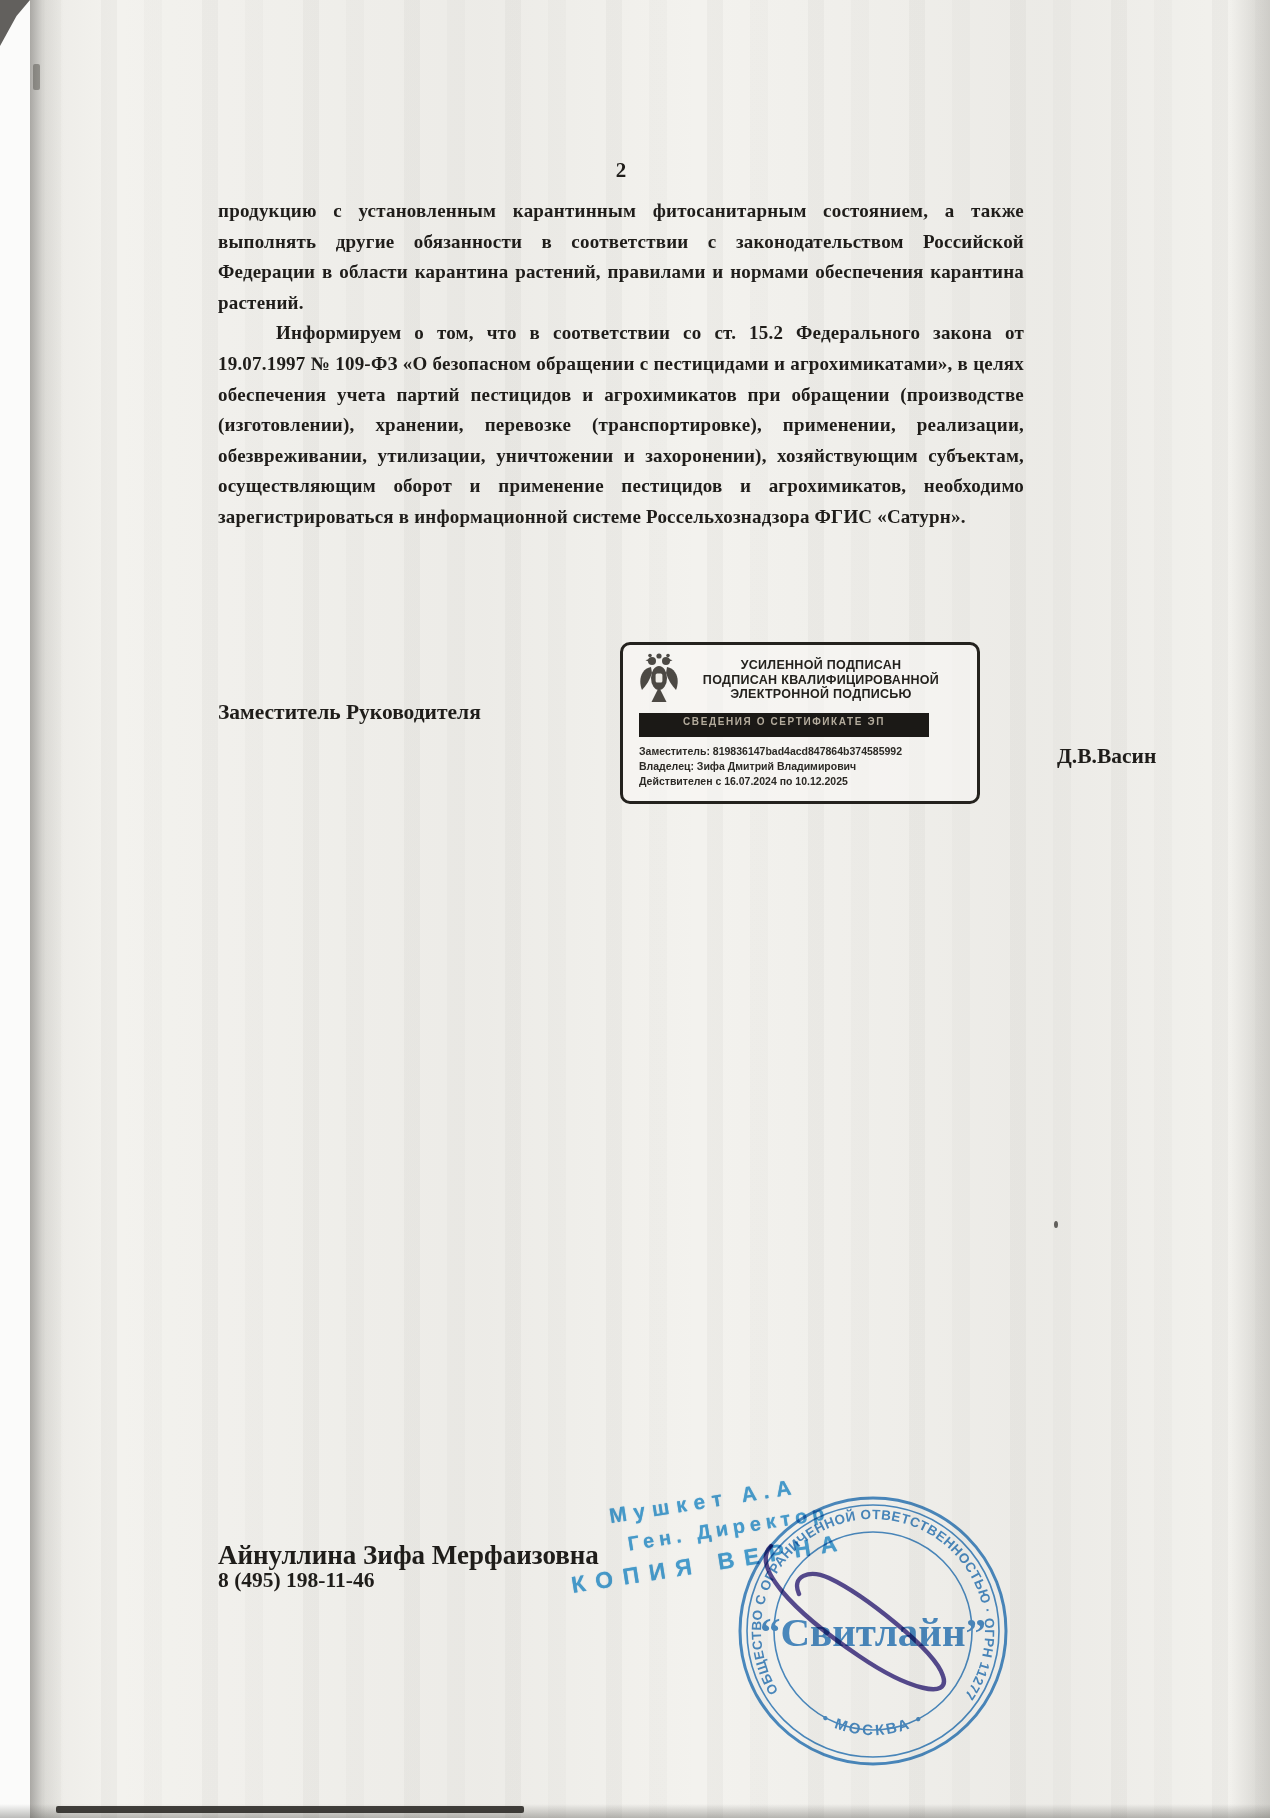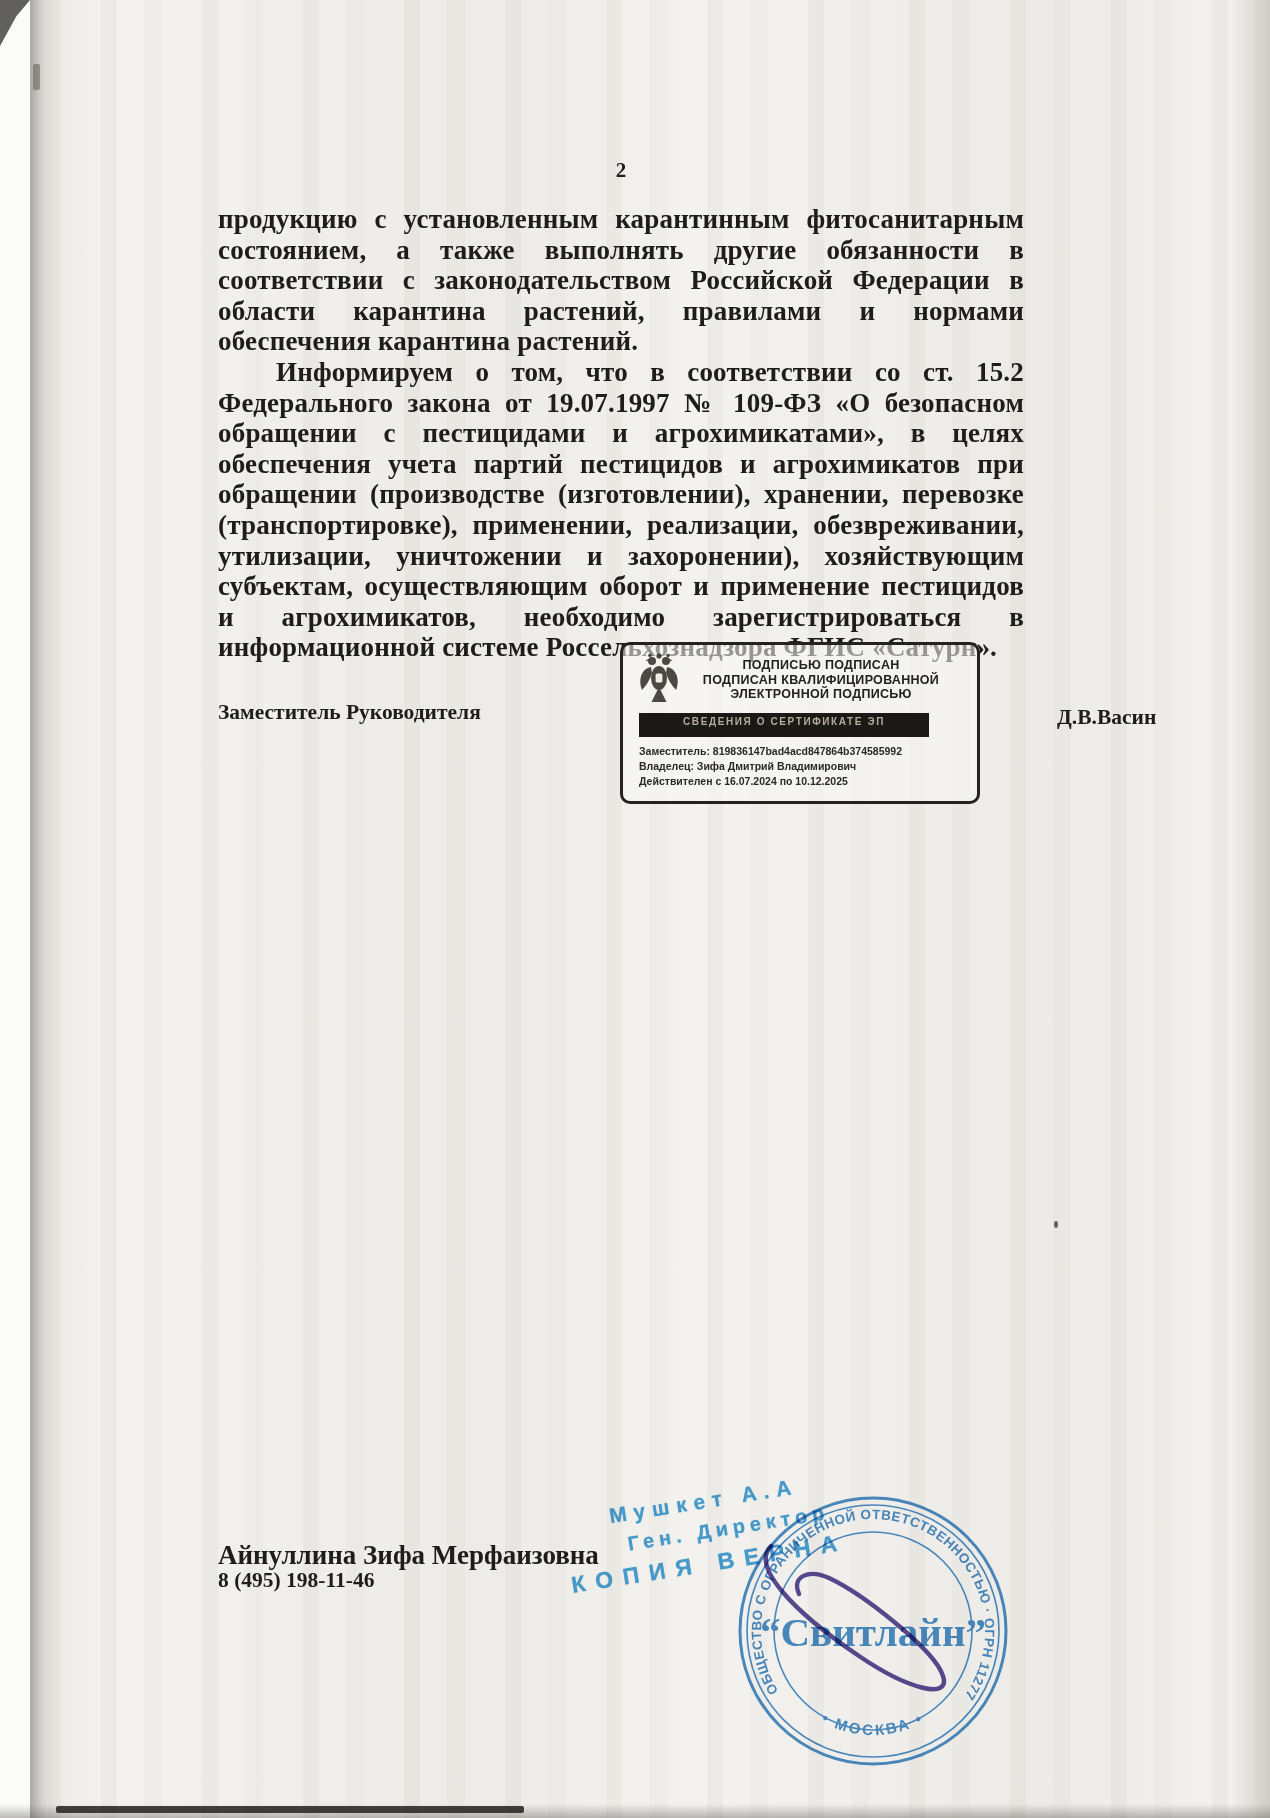--- a/index.html
+++ b/index.html
@@ -36,22 +36,22 @@
   .speck-a{position:absolute;left:33px;top:64px;width:7px;height:26px;background:#55534e;opacity:.5;border-radius:2px;}
   .artifact-bar{position:absolute;left:56px;top:1806px;width:468px;height:7px;background:#2d2b28;border-radius:2px;opacity:.9;}
   .artifact-dot{position:absolute;left:1054px;top:1221px;width:4px;height:7px;background:#4a4844;border-radius:50%;opacity:.85;}
 
   
   .page-number{
     position:absolute;left:218px;top:158px;width:806px;
     text-align:center;font-size:21px;font-weight:bold;
   }
   .body-text{
-    position:absolute;left:218px;top:204px;width:806px;
-    font-size:27px;line-height:30.6px;font-weight:bold;
+    position:absolute;left:218px;top:196px;width:806px;
+    font-size:19px;line-height:30.6px;font-weight:bold;
     letter-spacing:0.2px;
   }
   .body-text p{margin:0;text-align:justify;text-align-last:left;}
   .body-text p.indent{text-indent:58px;}
 
   
   .esign{
     position:absolute;left:620px;top:642px;width:360px;height:162px;
     border:3px solid #24221e;border-radius:10px;
     background:rgba(249,248,245,0.55);
@@ -61,21 +61,21 @@
   .esign-head{display:flex;align-items:center;padding:7px 10px 2px 14px;}
   .esign-emblem{width:44px;height:56px;flex:0 0 auto;opacity:.88;}
   .esign-title{flex:1;text-align:center;font-size:12.5px;line-height:14.5px;
     font-weight:bold;color:#23211d;letter-spacing:0.3px;padding-right:6px;}
   .esign-bar{margin:3px 48px 7px 16px;height:24px;background:#1b1916;
     color:#b3ab9c;font-size:10px;line-height:18px;font-weight:bold;
     text-align:center;letter-spacing:1.6px;}
   .esign-certs{padding:0 16px;font-size:10.5px;line-height:15px;font-weight:bold;color:#2b2925;}
 
   .position-title{position:absolute;left:218px;top:700px;font-size:21.5px;font-weight:bold;}
-  .signer-name{position:absolute;left:1057px;top:705px;font-size:21.5px;font-weight:bold;}
+  .signer-name{position:absolute;left:1057px;top:744px;font-size:21.5px;font-weight:bold;}
 
   .contact-name{position:absolute;left:218px;top:1540px;font-size:27px;font-weight:bold;}
   .contact-phone{position:absolute;left:218px;top:1568px;font-size:21.5px;font-weight:bold;}
 
   
   .copy-stamp{
     position:absolute;left:560px;top:1512px;width:340px;
     transform:rotate(-9deg);transform-origin:left top;
     font-family:"Liberation Sans", sans-serif;font-weight:bold;
     color:#4aa3da;mix-blend-mode:multiply;
@@ -125,21 +125,21 @@
           <path d="M15 6 L8.5 8.2 L15 11 Z"></path>
             <path d="M29 6 L35.5 8.2 L29 11 Z"></path>
           <ellipse cx="22" cy="26" rx="8" ry="12"></ellipse>
           <path d="M14 15 C4 17 1 28 5 38 C9.5 33.5 13 27.5 15 21 Z"></path>
           <path d="M30 15 C40 17 43 28 39 38 C34.5 33.5 31 27.5 29 21 Z"></path>
           <path d="M22 35 L14.5 50 L29.5 50 Z"></path>
           <rect x="18.6" y="21.5" width="6.8" height="9" rx="1.6" fill="#efede7"></rect>
         </g>
       </svg>
       <div class="esign-title">
-        <div>ПОДПИСЬЮ ПОДПИСАН</div>
+        <div>УСИЛЕННОЙ ПОДПИСАН</div>
         <div>ПОДПИСАН КВАЛИФИЦИРОВАННОЙ</div>
         <div>ЭЛЕКТРОННОЙ ПОДПИСЬЮ</div>
       </div>
     </div>
     <div class="esign-bar">СВЕДЕНИЯ О СЕРТИФИКАТЕ ЭП</div>
     <div class="esign-certs">
       <div>Заместитель: 819836147bad4acd847864b374585992</div>
       <div>Владелец: Зифа Дмитрий Владимирович</div>
       <div>Действителен с 16.07.2024 по 10.12.2025</div>
     </div>

